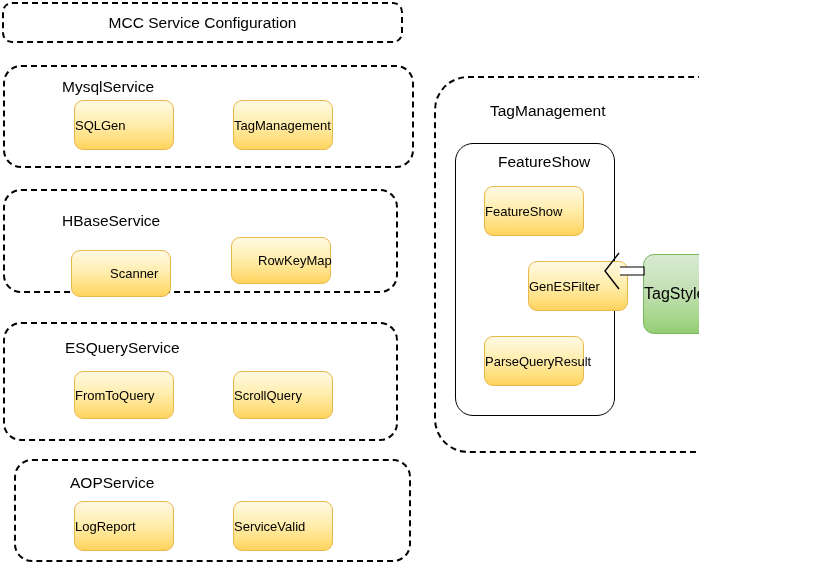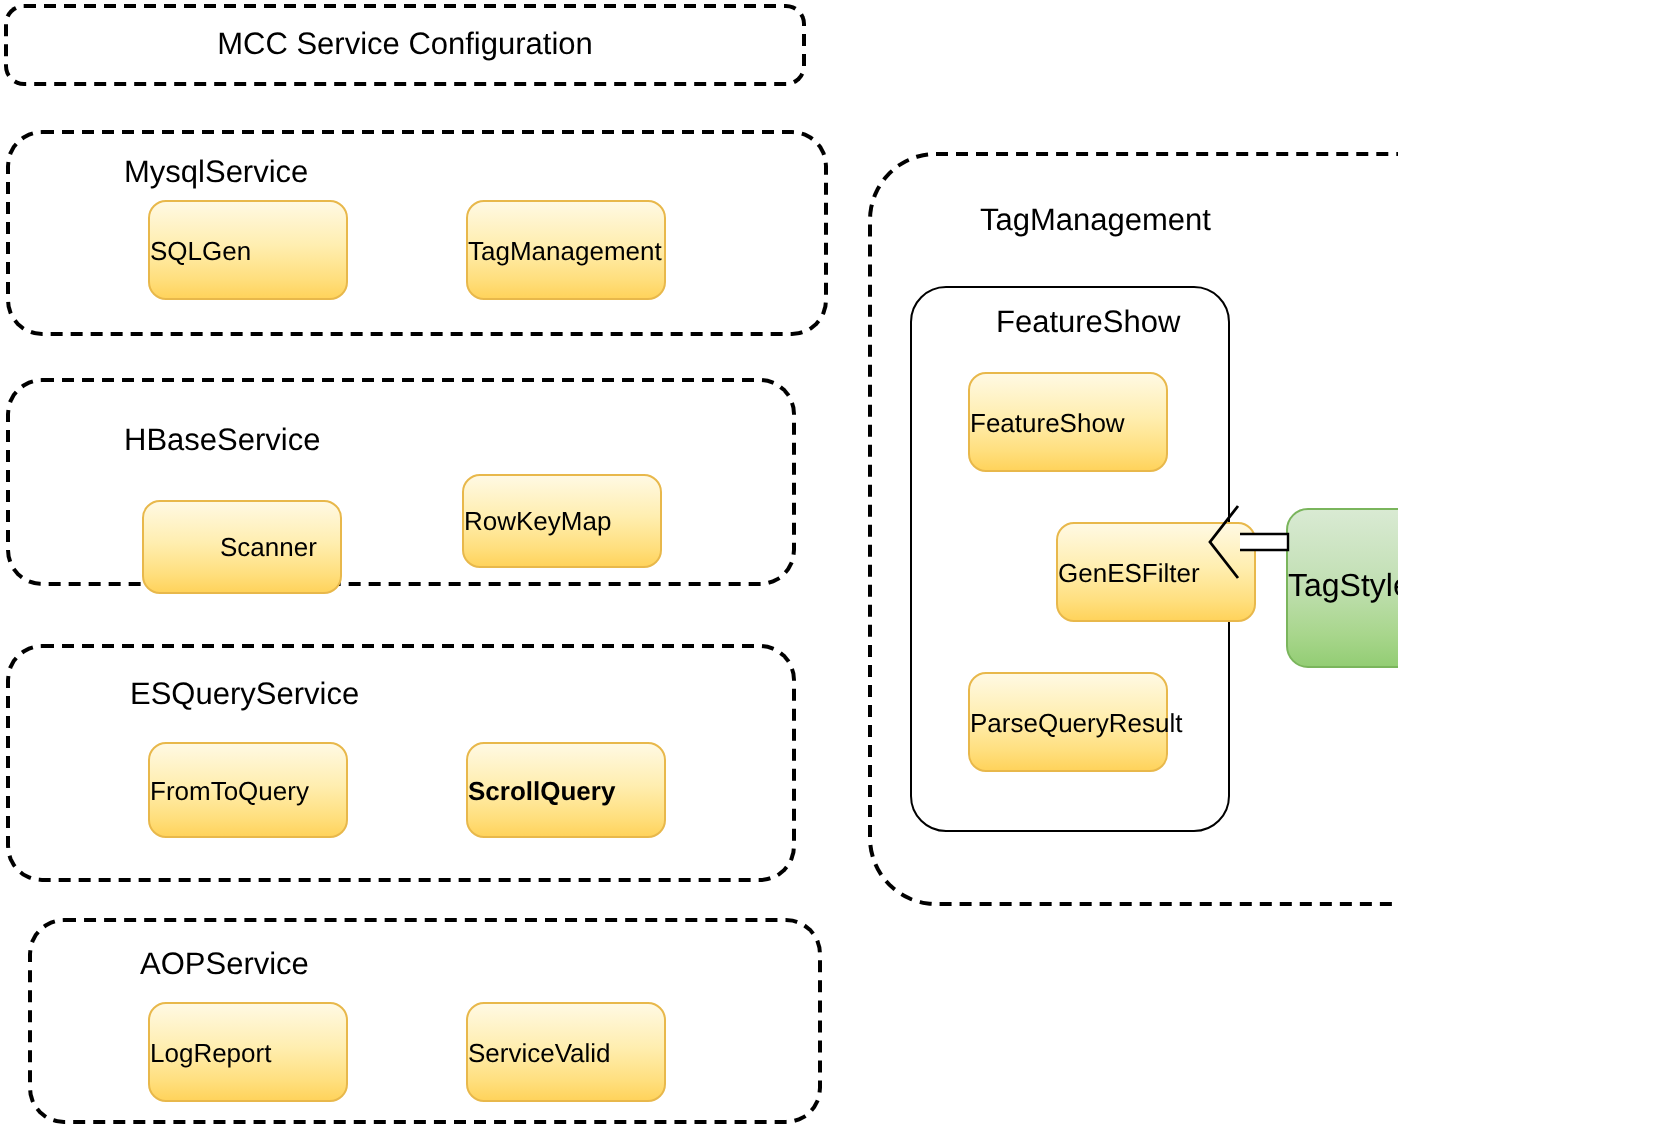--- a/index.html
+++ b/index.html
@@ -102,31 +102,31 @@
   <div class="node node-yellow" style="left:233px; top:100px; width:100px; height:50px;">
     <span class="node-label">TagManagement</span>
   </div>
 
   <div class="group r-med" style="left:3px; top:189px; width:395px; height:104px;">
   </div>
   <div class="group-title" style="left:62px; top:213px;">HBaseService</div>
   <div class="node node-yellow" style="left:71px; top:250px; width:100px; height:47px;padding-left:38px;">
     <span class="node-label">Scanner</span>
   </div>
-  <div class="node node-yellow" style="left:231px; top:237px; width:100px; height:47px;">
+  <div class="node node-yellow" style="left:231px; top:237px; width:100px; height:47px;padding-left:26px;">
     <span class="node-label">RowKeyMap</span>
   </div>
 
   <div class="group r-med" style="left:3px; top:322px; width:395px; height:119px;">
   </div>
   <div class="group-title" style="left:65px; top:340px;text-align:center;">ESQueryService</div>
   <div class="node node-yellow" style="left:74px; top:371px; width:100px; height:48px;">
     <span class="node-label">FromToQuery</span>
   </div>
-  <div class="node node-yellow" style="left:233px; top:371px; width:100px; height:48px;font-weight:bold;">
+  <div class="node node-yellow" style="left:233px; top:371px; width:100px; height:48px;">
     <span class="node-label">ScrollQuery</span>
   </div>
 
   <div class="group r-med" style="left:14px; top:459px; width:397px; height:103px;">
   </div>
   <div class="group-title" style="left:70px; top:475px;">AOPService</div>
   <div class="node node-yellow" style="left:74px; top:501px; width:100px; height:50px;">
     <span class="node-label">LogReport</span>
   </div>
   <div class="node node-yellow" style="left:233px; top:501px; width:100px; height:50px;">

